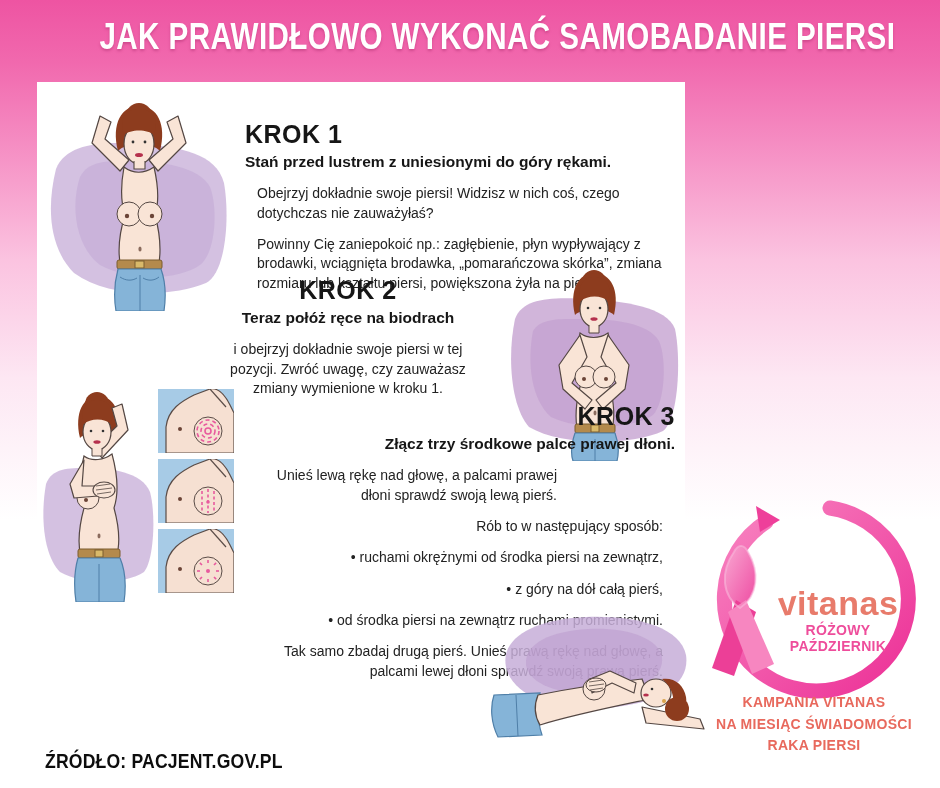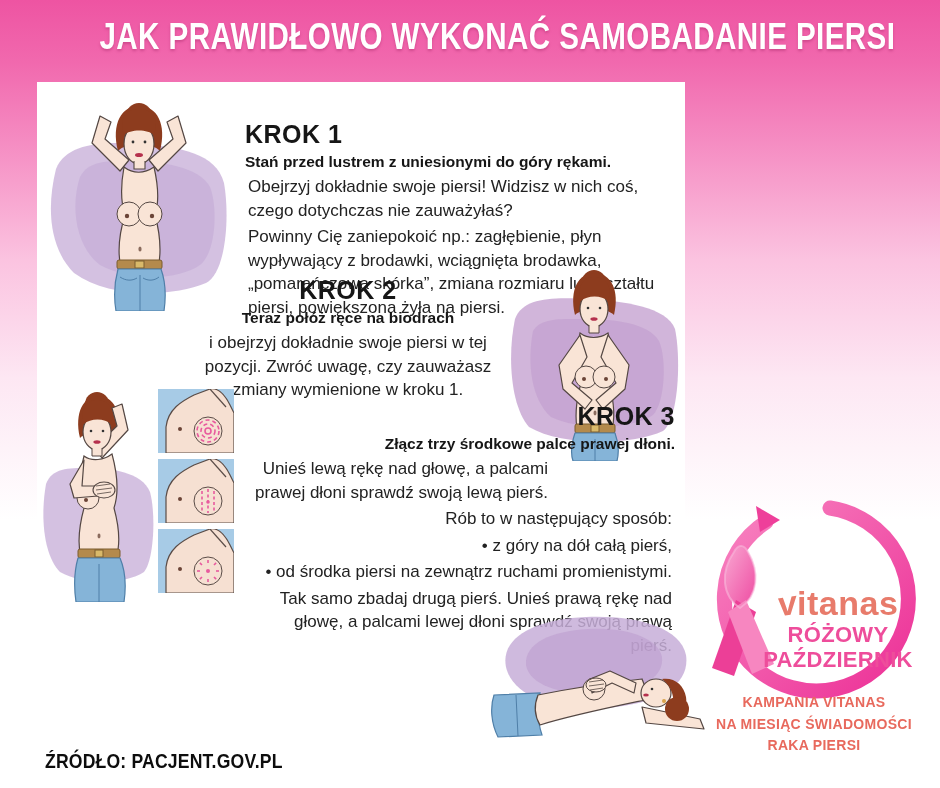--- a/index.html
+++ b/index.html
@@ -9,39 +9,39 @@
   
   .title-wrap{position:absolute;left:0;top:16px;width:744px;text-align:left;}
   .title{display:inline-block;transform:scaleX(.80);transform-origin:center;
     font-size:37px;font-weight:bold;color:#ffffff;letter-spacing:.5px;white-space:nowrap;
     text-shadow:0 2px 3px rgba(150,30,90,.35);}
   
   .card{position:absolute;left:37px;top:82px;width:648px;height:664px;background:#ffffff;}
   
   .step-head{font-size:25px;font-weight:bold;color:#161616;letter-spacing:.5px;margin:0 0 2px 0;}
   .lead{font-size:15.5px;font-weight:bold;color:#161616;margin:0;line-height:1.38;}
-  .body-p{font-size:17px;color:#222222;margin:3px;line-height:1.38;}
+  .body-p{font-size:14px;color:#222222;margin:12px;line-height:1.38;}
   .step1-text{position:absolute;left:245px;top:120px;width:432px;text-align:left;}
   .step2-text{position:absolute;left:200px;top:276px;width:296px;text-align:center;}
   .step3-text{position:absolute;left:245px;top:402px;width:430px;text-align:right;}
   .step3-first{max-width:300px;}
   .step4-text{position:absolute;left:178px;top:626px;width:292px;text-align:right;}
   
   .illu{position:absolute;}
   .illu svg{display:block;}
   .step3-diagrams{position:absolute;left:158px;top:389px;width:78px;}
   .diagram{margin-bottom:2px;}
   
   .logo{position:absolute;left:700px;top:500px;width:228px;height:258px;}
   .ribbon-svg{position:absolute;left:0;top:0;}
   .brand{position:absolute;left:58px;top:84px;width:160px;text-align:center;
     font-size:34px;font-weight:bold;color:#e87b6b;letter-spacing:.5px;}
   .brand .v{display:inline-block;transform:rotate(-8deg) skewX(-6deg);}
   .campaign{position:absolute;left:48px;top:122px;width:180px;text-align:center;
-    font-size:22px;font-weight:bold;color:#ee4d9b;line-height:1.15;letter-spacing:.3px;}
+    font-size:14px;font-weight:bold;color:#ee4d9b;line-height:1.15;letter-spacing:.3px;}
   .caption{position:absolute;left:10px;top:192px;width:208px;text-align:center;
     font-size:14px;font-weight:bold;color:#e8695d;line-height:1.55;letter-spacing:.3px;}
   
   .footer{position:absolute;left:45px;top:750px;}
   .footer span{display:inline-block;transform:scaleX(.88);transform-origin:left;
     font-size:20px;font-weight:bold;color:#0d0d0d;letter-spacing:.2px;white-space:nowrap;}
 </style>
 </head>
 <body>
 
@@ -187,20 +187,21 @@
           <path d="M44,36 L41,33"></path>
       </g>
     </svg>
   </div>
 
   <div class="step3-text">
     <p class="step-head">KROK 3</p>
     <p class="lead">Złącz trzy środkowe palce prawej dłoni.</p>
     <p class="body-p step3-first">Unieś lewą rękę nad głowę, a palcami prawej dłoni sprawdź swoją lewą pierś.</p>
     <p class="body-p">Rób to w następujący sposób:</p>
+    <p class="body-p">• ruchami okrężnymi od środka piersi na zewnątrz,</p>
     <p class="body-p">• z góry na dół całą pierś,</p>
     <p class="body-p">• od środka piersi na zewnątrz ruchami promienistymi.</p>
     <p class="body-p">Tak samo zbadaj drugą pierś. Unieś prawą rękę nad głowę, a palcami lewej dłoni sprawdź swoją prawą pierś.</p>
   </div>
 
 
   <div class="illu" style="left:476px;top:597px;">
     <svg width="234" height="146" viewBox="0 0 234 146">
       <path d="M30,70 C24,40 60,22 110,20 C160,18 204,30 210,58 C214,84 190,104 140,110 C90,116 38,104 30,70 Z" fill="#c7aed8" opacity="0.85"></path>
       <path d="M50,68 C48,46 76,34 112,32 C148,30 182,40 186,60 C188,78 170,92 134,96 C98,100 54,92 50,68 Z" fill="#ba97cc" opacity="0.5"></path>

